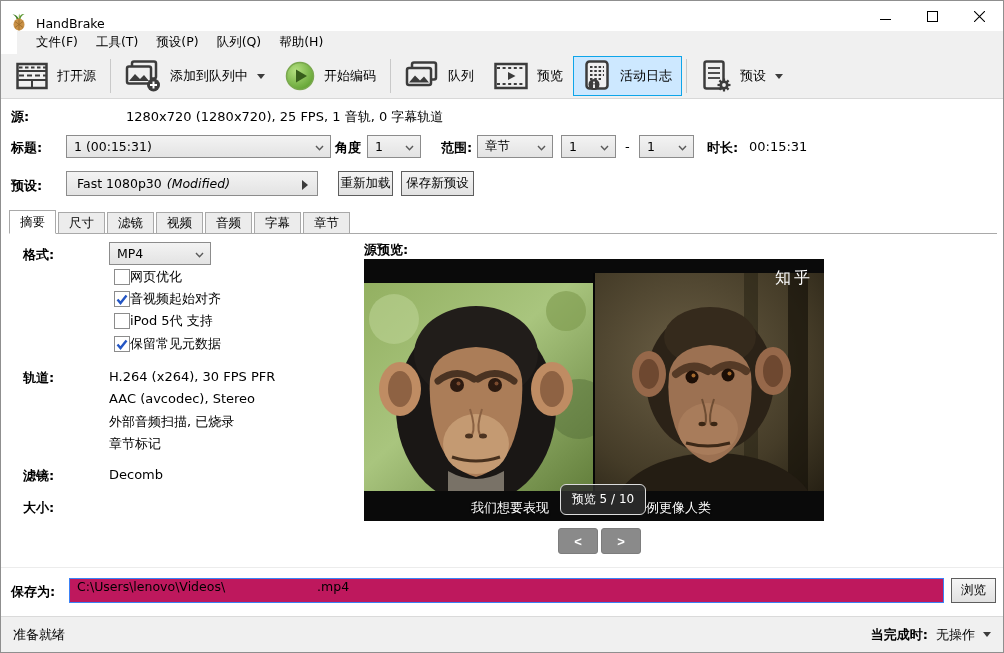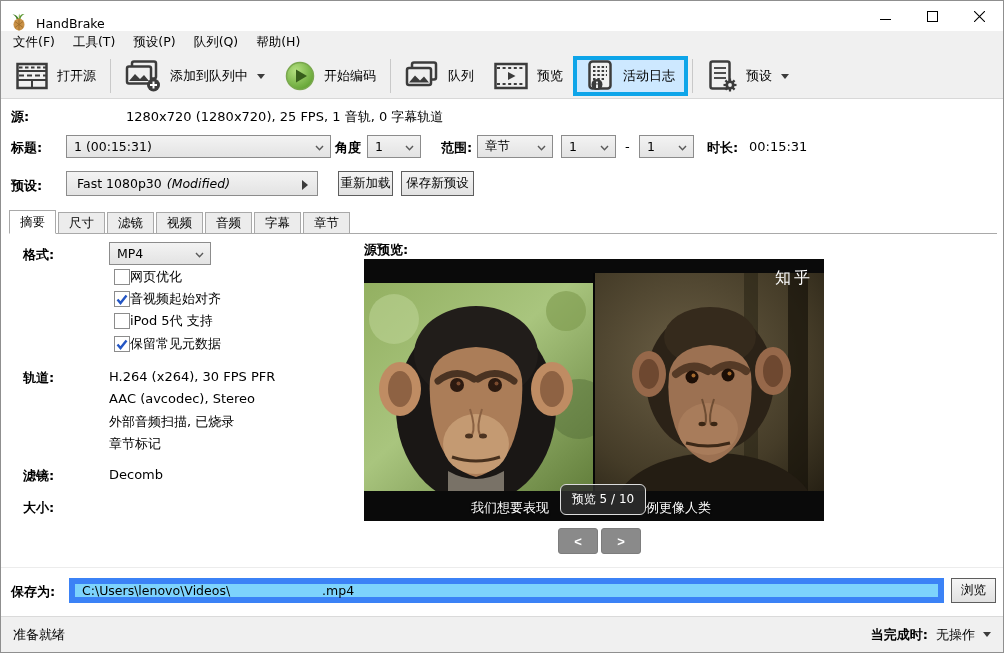--- a/index.html
+++ b/index.html
@@ -7,29 +7,29 @@
   .window{position:relative;width:1004px;height:653px;background:#fff;border:1px solid #8f8f8f;overflow:hidden}
 
   
   .titlebar{position:absolute;top:0;left:0;right:0;height:30px;background:#fff;display:flex;align-items:flex-end}
   .tb-logo{margin-left:9px;display:flex}
   .tb-title{margin-left:8px;font-size:12.5px}
   .win-controls{position:absolute;right:0;top:0;height:30px;display:flex}
   .wc{width:47px;height:30px;display:flex;align-items:center;justify-content:center;cursor:default}
 
   
-  .menubar{position:absolute;top:30px;left:0;right:0;height:23px;background:#f0f0f0;display:flex;align-items:flex-start;padding-left:3px}
+  .menubar{position:absolute;top:30px;left:16px;right:0;height:23px;background:#f0f0f0;display:flex;align-items:flex-start;padding-left:10px}
   .menu-item{padding:3px 9px;font-size:12.5px}
 
   
   .toolbar{position:absolute;top:53px;left:0;right:0;height:45px;background:#f0f0f0;border-bottom:1px solid #d8d8d8;display:flex;align-items:center;padding-left:5px}
   .tb-item{display:flex;align-items:center;gap:9px;padding:4px 9px;height:40px;border:1px solid transparent}
   .tb-item .lbl{font-size:13px;white-space:nowrap}
   .tb-sep{width:1px;height:34px;background:#c9c9c9;margin:0 4px}
-  .tb-active{background:#cde8ff;border:4px solid #0ea5e9}
+  .tb-active{background:#cde8ff;border:1px solid #0ea5e9}
   .ico{flex:none;display:flex}
 
   
   .blabel{position:absolute;font-weight:700;white-space:nowrap}
   .ptext{position:absolute;white-space:nowrap}
   .combo{position:absolute;height:23px;background:linear-gradient(#f3f3f3,#e3e3e3);border:1px solid #8c8c8c;display:flex;align-items:center;padding:0 22px 0 7px;font-size:12.5px;white-space:nowrap}
   .combo .chev{position:absolute;right:6px;top:9px;display:flex}
   .btn{position:absolute;height:25px;background:linear-gradient(#f5f5f5,#e1e1e1);border:1px solid #5e5e5e;display:flex;align-items:center;justify-content:center;font-size:12.5px;white-space:nowrap}
 
   
@@ -51,21 +51,21 @@
   
   .preview-wrap{position:absolute;left:363px;top:258px;width:460px;height:262px;background:#000}
   .zhihu{position:absolute;top:9px;right:11px;color:#fff;font-size:16px;letter-spacing:3px}
   .cap{position:absolute;top:240px;color:#fff;font-size:13px;white-space:nowrap;text-shadow:0 1px 2px #000}
   .cap-left{left:107px}
   .cap-right{left:282px}
   .pv-tooltip{position:absolute;left:196px;top:225px;width:86px;height:31px;background:rgba(48,48,48,.82);border:1px solid #dcdcdc;border-radius:6px;color:#fff;font-size:12px;display:flex;align-items:center;justify-content:center;white-space:nowrap}
   .nav-btn{position:absolute;top:527px;width:40px;height:26px;background:#8a8a8a;border:1px solid #7d7d7d;border-radius:3px;color:#fff;font-weight:700;font-size:13px;display:flex;align-items:center;justify-content:center}
 
   
-  .save-field{position:absolute;left:68px;top:577px;width:875px;height:25px;border:6px solid #3b82f6;background:#7dd3fc;display:flex;align-items:center;padding:0 7px;font-size:12.5px}
+  .save-field{position:absolute;left:68px;top:577px;width:875px;height:25px;border:1px solid #3b82f6;background:#be185d;display:flex;align-items:flex-start;padding:0 7px;font-size:12.5px}
   .save-field .ext{margin-left:92px}
 
   .hr-light{position:absolute;left:0;right:0;top:566px;height:1px;background:#ececec}
 
   
   .statusbar{position:absolute;left:0;right:0;bottom:0;height:36px;background:#f0f0f0;border-top:1px solid #dadada;display:flex;align-items:center;padding:0 12px;font-size:13px}
   .status-right{margin-left:auto;display:flex;align-items:center;gap:8px}
 </style>
 </head>
 <body>

